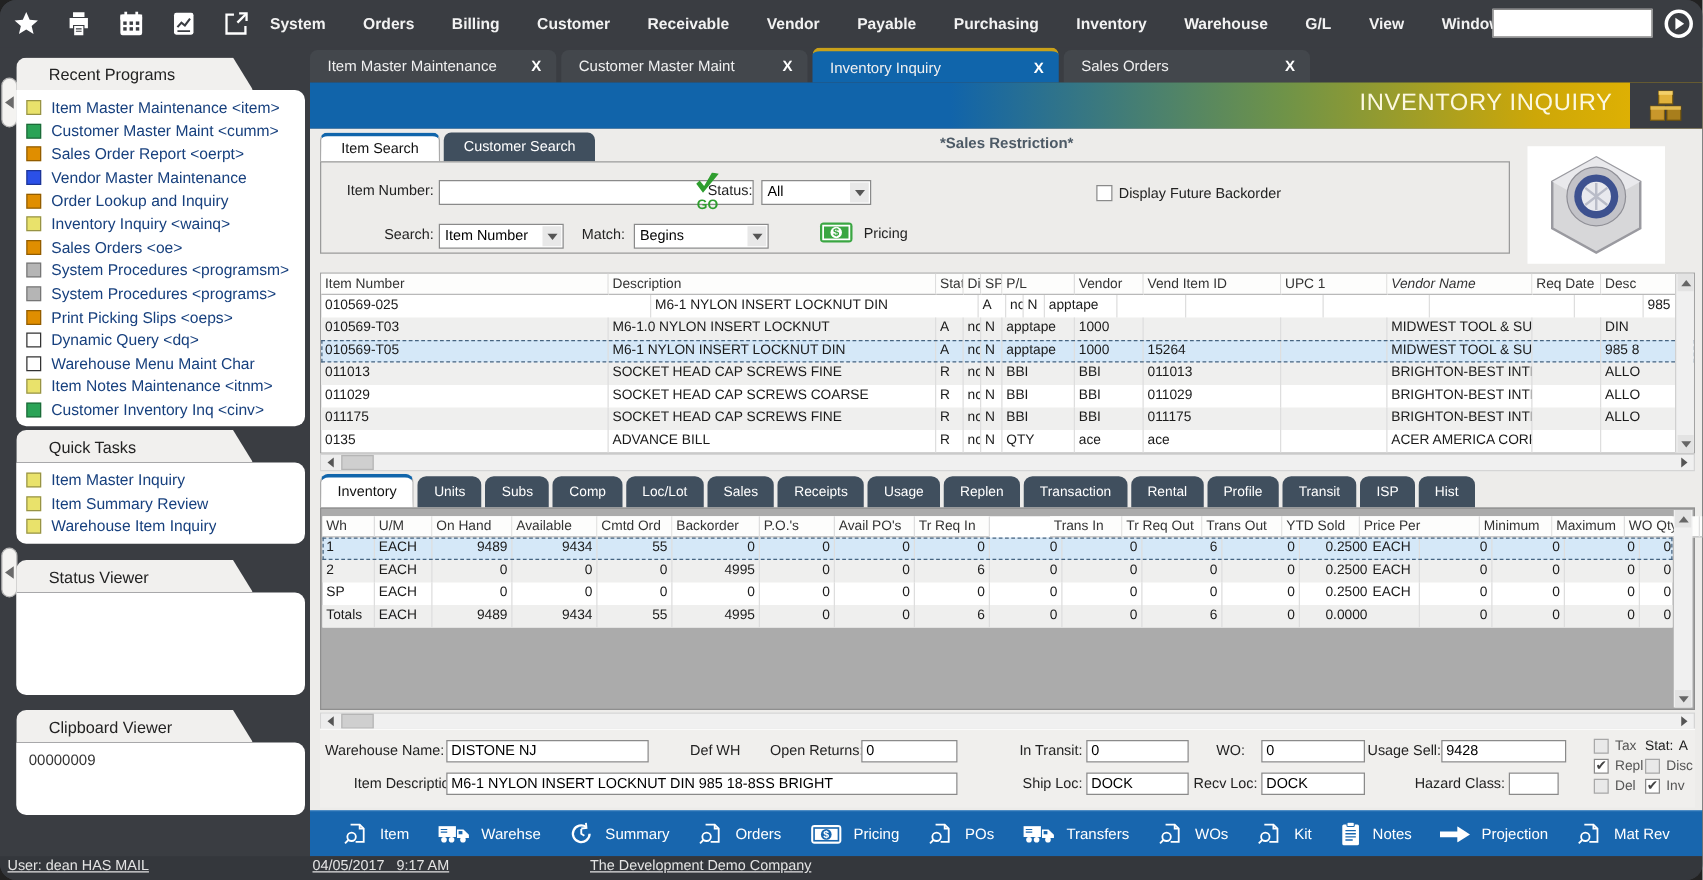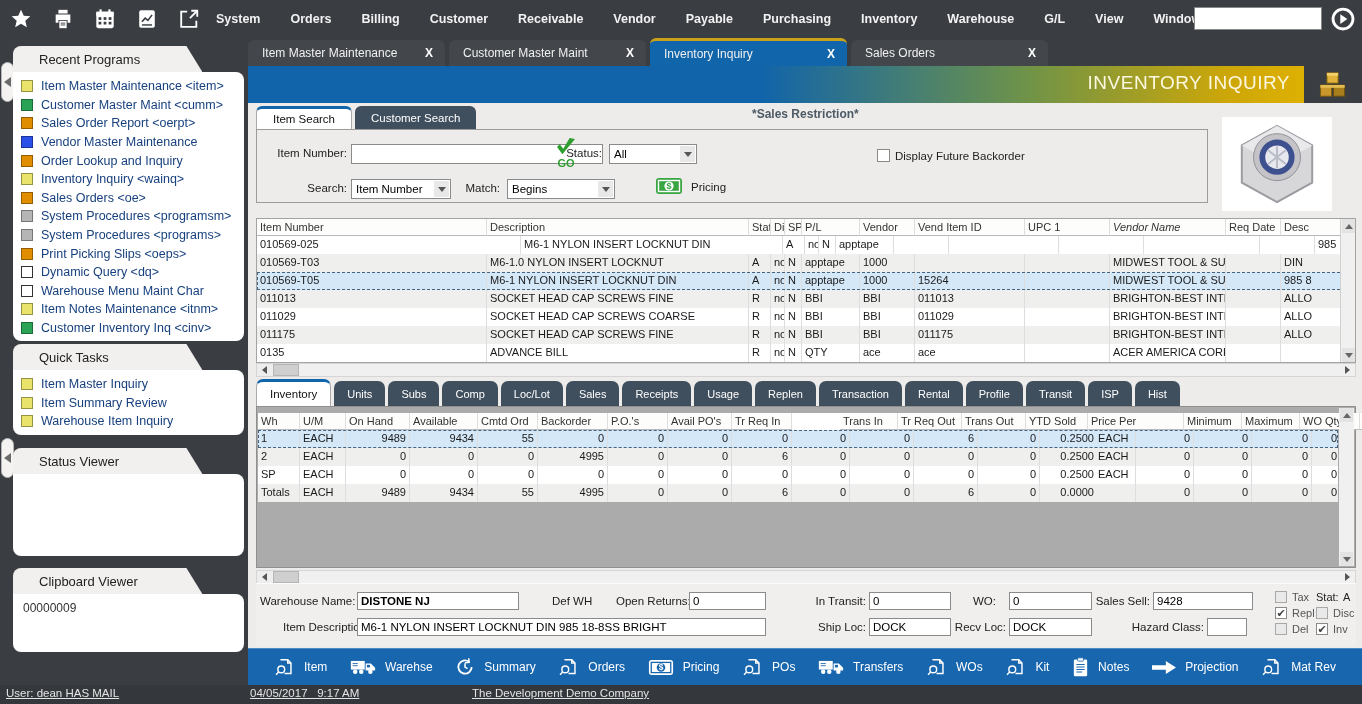--- a/index.html
+++ b/index.html
@@ -1,17 +1,17 @@
 <!DOCTYPE html>
 <html><head>
 <meta charset="utf-8">
 <style>
   * { margin:0; padding:0; box-sizing:border-box; }
   body { background:#222; font-family:"Liberation Sans", sans-serif; }
-  #app { position:relative; width:1362px; height:704px; background:#3a3d42; overflow:hidden; }
+  #app { position:relative; width:1362px; height:704px; background:#3a3d42; overflow:hidden;border-radius:13px; }
 
   
   .topbar { position:absolute; top:0; left:0; right:0; height:38px; background:#3a3d42; display:flex; align-items:center; }
   .tb-icons { display:flex; align-items:center; gap:16px; padding:0 14px 0 8px; }
   .tb-icon { width:26px; height:26px; display:flex; align-items:center; justify-content:center; cursor:pointer; }
   .tb-icon svg { width:22px; height:22px; }
   .tb-menus { display:flex; align-items:center; gap:30px; }
   .menu-item { color:#f2f2f2; font-size:12.5px; font-weight:700; cursor:pointer; white-space:nowrap; }
   .tb-search { position:absolute; right:40px; top:7px; width:128px; height:23px; border:1px solid #888; background:#fff; font-size:12px; padding:0 4px; }
   .tb-power { position:absolute; right:6px; top:6px; width:26px; height:26px; }
@@ -646,33 +646,33 @@
         </div>
       </div>
       <div class="hscroll" style="top:467px;left:8px;width:1100px">
         <div class="hs-left"></div>
         <div class="hs-thumb"></div>
         <div class="hs-right"></div>
       </div>
 
       <div class="detail-form">
         <span class="fld-label" style="left:4px;top:11px;width:94px">Warehouse Name:</span>
-        <input class="txt" style="left: 101px; top: 8px; width: 162px; height: 18px; font-weight: bold;" value="DISTONE NJ">
+        <input class="txt" style="left: 101px; top: 8px; width: 162px; height: 18px;" value="DISTONE NJ">
         <span class="fld-label" style="left:296px;top:11px">Def WH</span>
         <span class="fld-label" style="left:360px;top:11px;width:70px">Open Returns:</span>
         <input class="txt" style="left: 433px; top: 8px; width: 77px; height: 18px;" value="0">
 
         <span class="fld-label" style="left:27px;top:37px;width:71px">Item Description:</span>
         <input class="txt" style="left: 101px; top: 34px; width: 409px; height: 18px;" value="M6-1 NYLON INSERT LOCKNUT DIN 985 18-8SS BRIGHT">
 
         <span class="fld-label" style="left:550px;top:11px;width:60px">In Transit:</span>
         <input class="txt" style="left: 613px; top: 8px; width: 82px; height: 18px;" value="0">
         <span class="fld-label" style="left:712px;top:11px;width:28px">WO:</span>
         <input class="txt" style="left: 753px; top: 8px; width: 83px; height: 18px;" value="0">
-        <span class="fld-label" style="left:838px;top:11px;width:56px">Sales Sell:</span>
+        <span class="fld-label" style="left:838px;top:11px;width:56px">Usage Sell:</span>
         <input class="txt" style="left: 897px; top: 8px; width: 100px; height: 18px;" value="9428">
 
         <span class="fld-label" style="left:549px;top:37px;width:61px">Ship Loc:</span>
         <input class="txt" style="left: 613px; top: 34px; width: 82px; height: 18px;" value="DOCK">
         <span class="fld-label" style="left:695px;top:37px;width:55px">Recv Loc:</span>
         <input class="txt" style="left: 753px; top: 34px; width: 83px; height: 18px;" value="DOCK">
         <span class="fld-label" style="left:872px;top:37px;width:76px">Hazard Class:</span>
         <input class="txt" style="left: 951px; top: 34px; width: 40px; height: 18px;" value="">
 
         <div class="flag-col" style="left:1019px" id="flags-col1">

